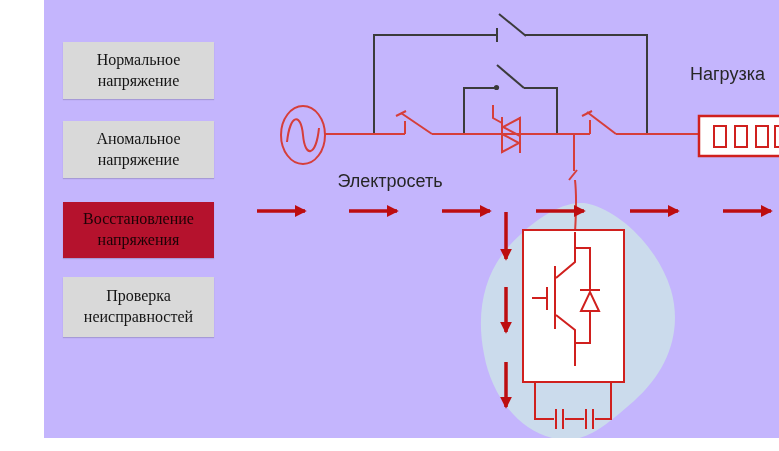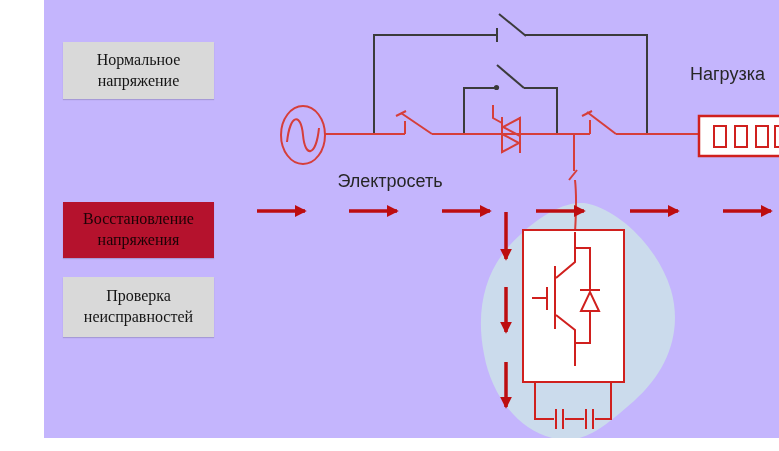--- a/index.html
+++ b/index.html
@@ -29,20 +29,23 @@
   .label-load{left:636px;top:64px;width:95px;}
   svg.circuit{position:absolute;left:0;top:0;}
 </style>
 </head>
 <body>
 
 <div class="canvas">
 
   <div class="step step-1">
     <span>Нормальное напряжение</span>
+  </div>
+  <div class="step step-2">
+    <span>Аномальное напряжение</span>
   </div>
   <div class="step step-4">
     <span>Проверка неисправностей</span>
   </div>
   <div class="step step-3">
     <span>Восстановление напряжения</span>
   </div>
 
   <svg class="circuit" width="779" height="451" viewBox="0 0 779 451">
     <defs>

